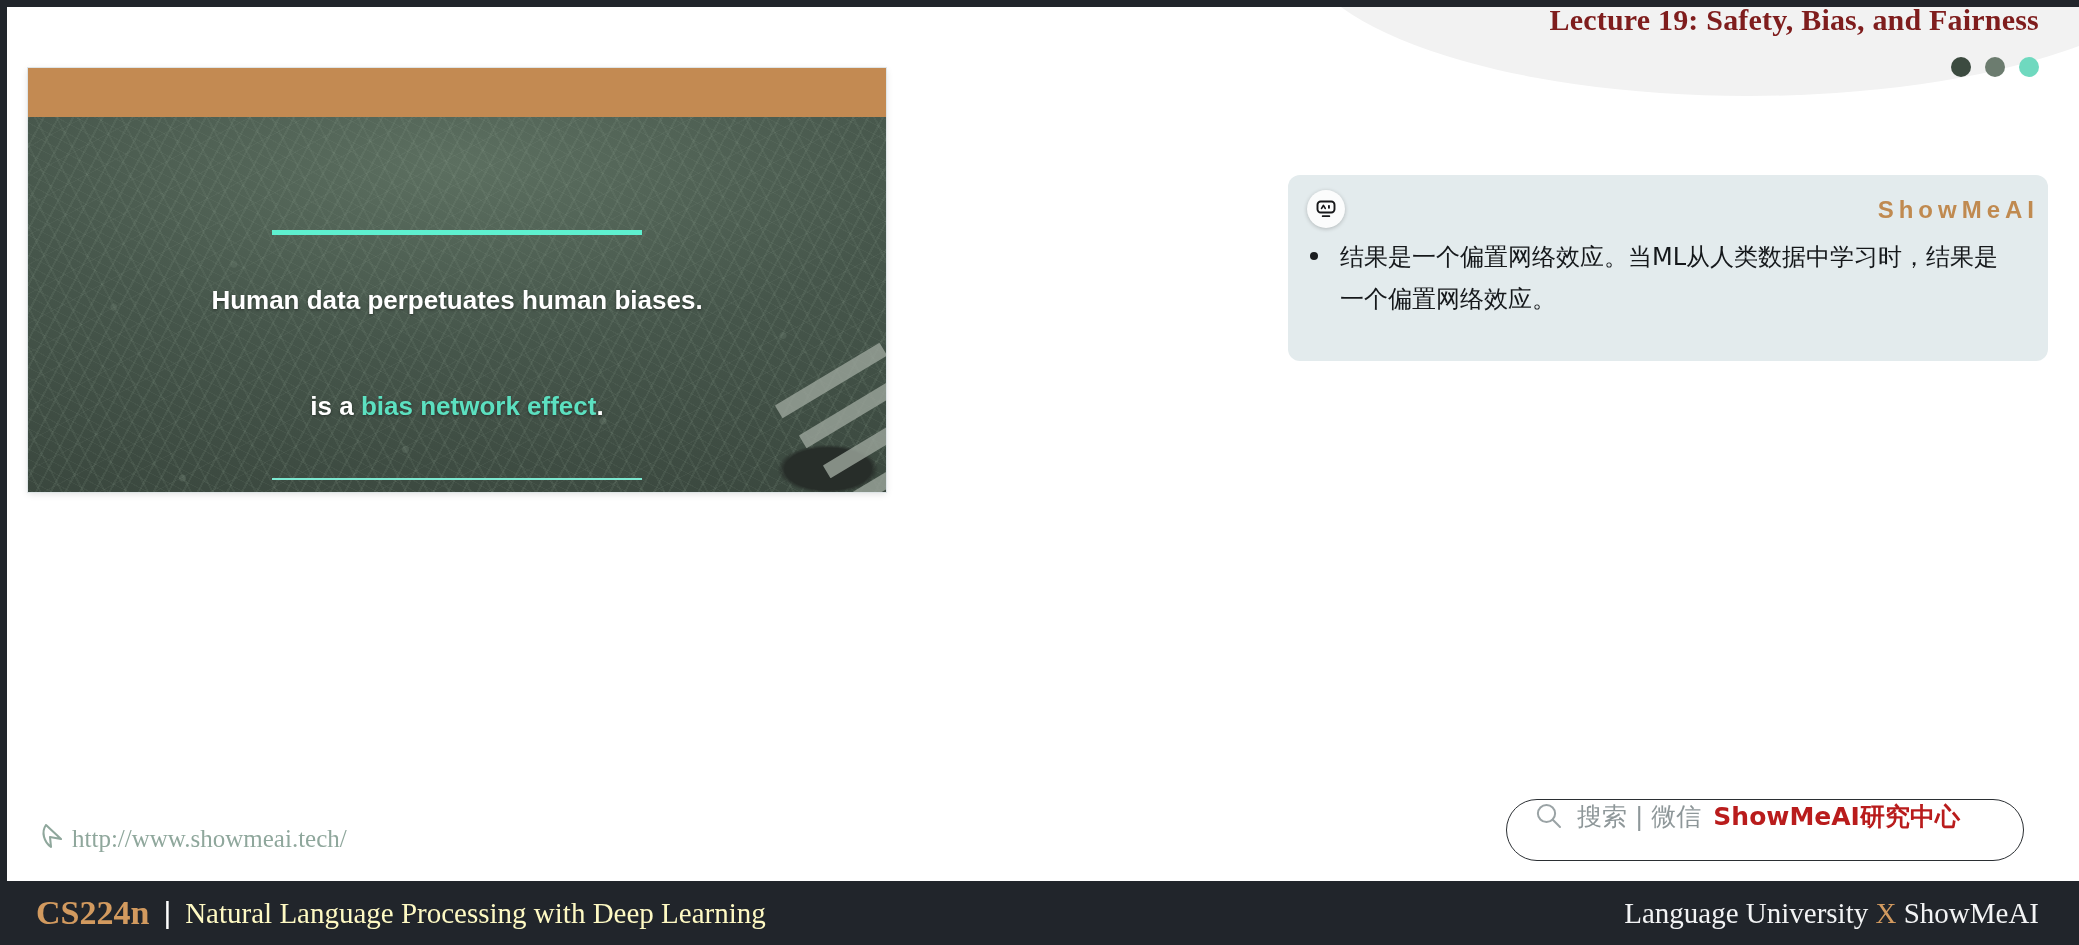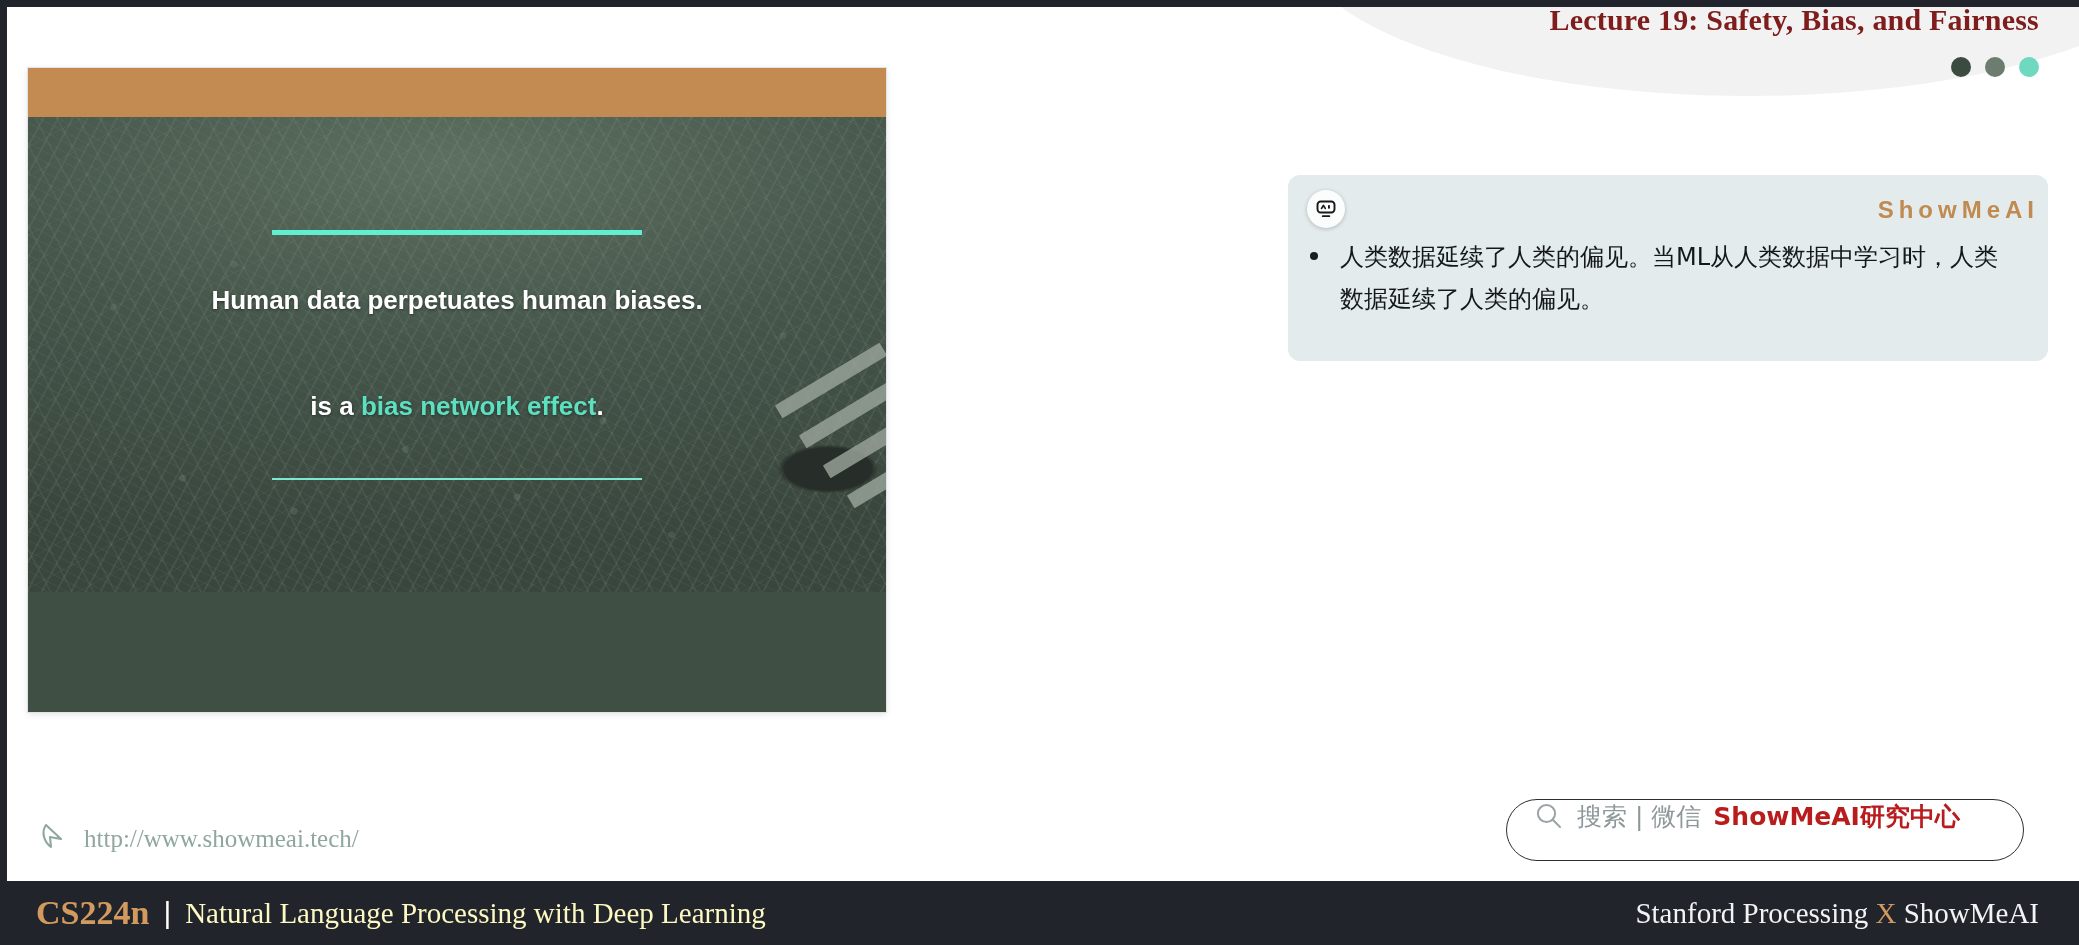--- a/index.html
+++ b/index.html
@@ -36,21 +36,21 @@
     z-index:3;
     font-family:"Liberation Serif", serif;
   }
   .dots { position:absolute; right:40px; top:57px; display:flex; gap:14px; z-index:3; }
   .dot { width:20px; height:20px; border-radius:50%; }
 
   
   .slide {
     position:absolute;
     left:28px; top:68px;
-    width:858px; height:644px;
+    width:858px; height:424px;
     overflow:hidden;
     box-shadow:0 0 0 1px #dfe5e7, 0 2px 7px rgba(0,0,0,.13);
     background:#3f4f44;
   }
   .slide-topbar {
     position:absolute; left:0; top:0; width:100%; height:49px;
     background:#c38a52;
   }
   .board {
     position:absolute; left:0; top:49px; width:100%; height:475px;
@@ -96,21 +96,21 @@
   .line2 {
     font-size:26px; font-weight:bold; color:#ffffff;
     text-shadow:0 1px 3px rgba(0,0,0,.45);
     text-align:center; line-height:1.5;
   }
   .accent { color:#5ce0c0;text-align:center; }
 
   
   .url-row {
     position:absolute; left:38px; top:820px;
-    display:flex; align-items:center; gap:12px;
+    display:flex; align-items:center; gap:0;
   }
   .url-text {
     font-size:25px; color:#8fa79c;
     font-family:"Liberation Serif", serif;
   }
 
   
   .panel {
     position:absolute; left:1288px; top:175px;
     width:760px; height:186px;
@@ -226,35 +226,35 @@
   <svg width="26" height="26" viewBox="0 0 26 26">
     <rect x="4.5" y="5.5" width="17" height="11" rx="3.2" fill="none" stroke="#17181a" stroke-width="1.9"></rect>
     <path d="M8.6 12.4 L10.4 9.4 L12.2 12.4" fill="none" stroke="#17181a" stroke-width="1.7" stroke-linecap="round" stroke-linejoin="round"></path>
     <rect x="15" y="9.2" width="1.9" height="3.4" fill="#17181a"></rect>
     <rect x="8.8" y="19.2" width="8.4" height="1.9" rx=".9" fill="#17181a"></rect>
   </svg>
 </div>
 <div class="brand">ShowMeAI</div>
 <div class="bullet-row">
   <div class="bullet-dot"></div>
-  <div class="bullet-text">人类数据延续了人类的偏见。当ML从人类数据中学习时，人类数据延续了人类的偏见。</div>
+  <div class="bullet-text">结果是一个偏置网络效应。当ML从人类数据中学习时，结果是一个偏置网络效应。</div>
 </div>
 
 <div class="search-pill">
   <span>
     <svg width="32" height="32" viewBox="0 0 32 32">
       <circle cx="13.5" cy="13.5" r="8.6" fill="none" stroke="#9aa3a5" stroke-width="2"></circle>
       <line x1="19.8" y1="19.8" x2="27" y2="27" stroke="#9aa3a5" stroke-width="2" stroke-linecap="round"></line>
     </svg>
   </span>
   <span class="search-label">搜索 | 微信</span>
   <span class="search-strong">ShowMeAI研究中心</span>
 </div>
 
 <div class="bottombar">
   <span class="course">CS224n</span>
   <span class="sep">|</span>
   <span class="subtitle">Natural Language Processing with Deep Learning</span>
-  <span class="org"><span>Stanford Processing </span><span class="x">X</span><span> ShowMeAI</span></span>
+  <span class="org"><span>Language University </span><span class="x">X</span><span> ShowMeAI</span></span>
 </div>
 
 <div class="frame-top"></div>
 <div class="frame-left"></div>
 
 </body></html>

